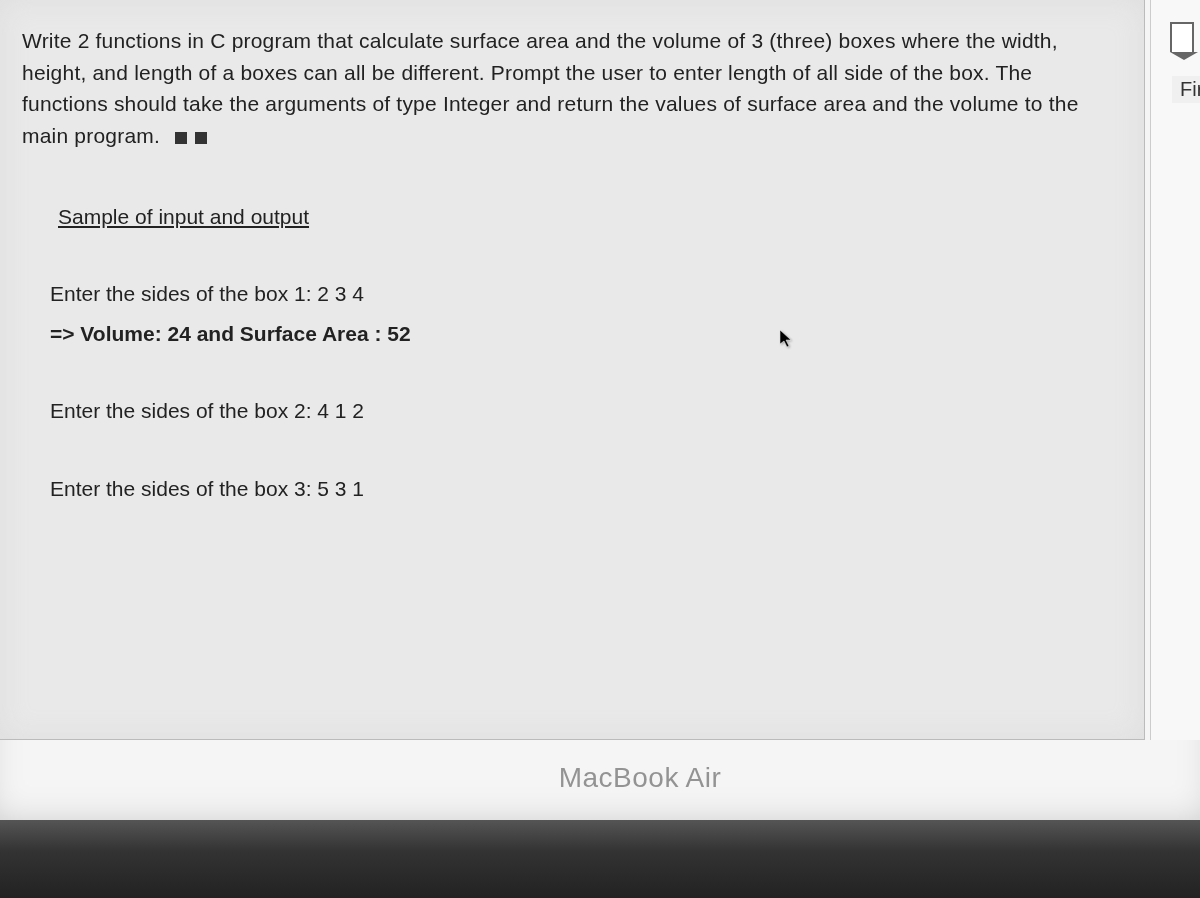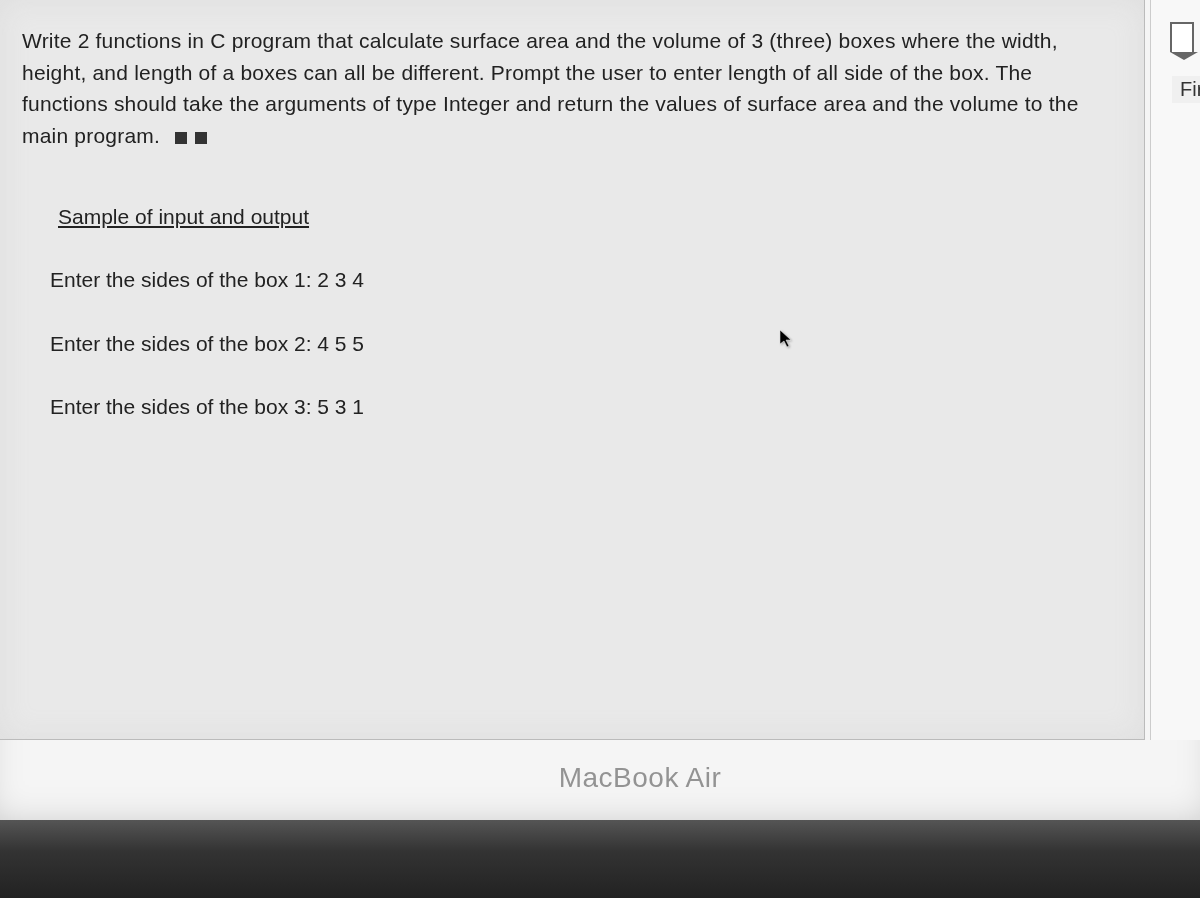--- a/index.html
+++ b/index.html
@@ -57,21 +57,21 @@
       margin: 0 1px;
     }
     .sample-header {
       margin-top: 48px;
       text-decoration: underline;
       font-weight: 400;
       margin-left: 36px;
     }
     .sample-block {
       margin-left: 28px;
-      margin-top: 32px;
+      margin-top: 46px;
     }
     .sample-block .input-line {
       font-weight: 400;
       margin-bottom: 8px;
     }
     .sample-block .output-line {
       font-weight: 600;
       margin-bottom: 45px;
     }
     .right-panel {
@@ -159,24 +159,25 @@
       <span class="small-squares">
         <span class="sq"></span>
         <span class="sq"></span>
       </span>
     </div>
 
     <div class="sample-header">Sample of input and output</div>
 
     <div class="sample-block">
       <div class="input-line">Enter the sides of the box 1:   2  3  4</div>
+      <div class="output-line">=&gt; Volume: 24 and Surface Area : 52</div>
     </div>
 
     <div class="sample-block">
-      <div class="input-line">Enter the sides of the box 2:   4  5  5</div>
+      <div class="input-line">Enter the sides of the box 2:   4  1  2</div>
     </div>
 
     <div class="sample-block">
       <div class="input-line">Enter the sides of the box 3:   5  3  1</div>
     </div>
   </div>
 
   <div class="right-panel">
     <div class="bookmark-icon"></div>
     <div class="fir-label">Fir</div>

